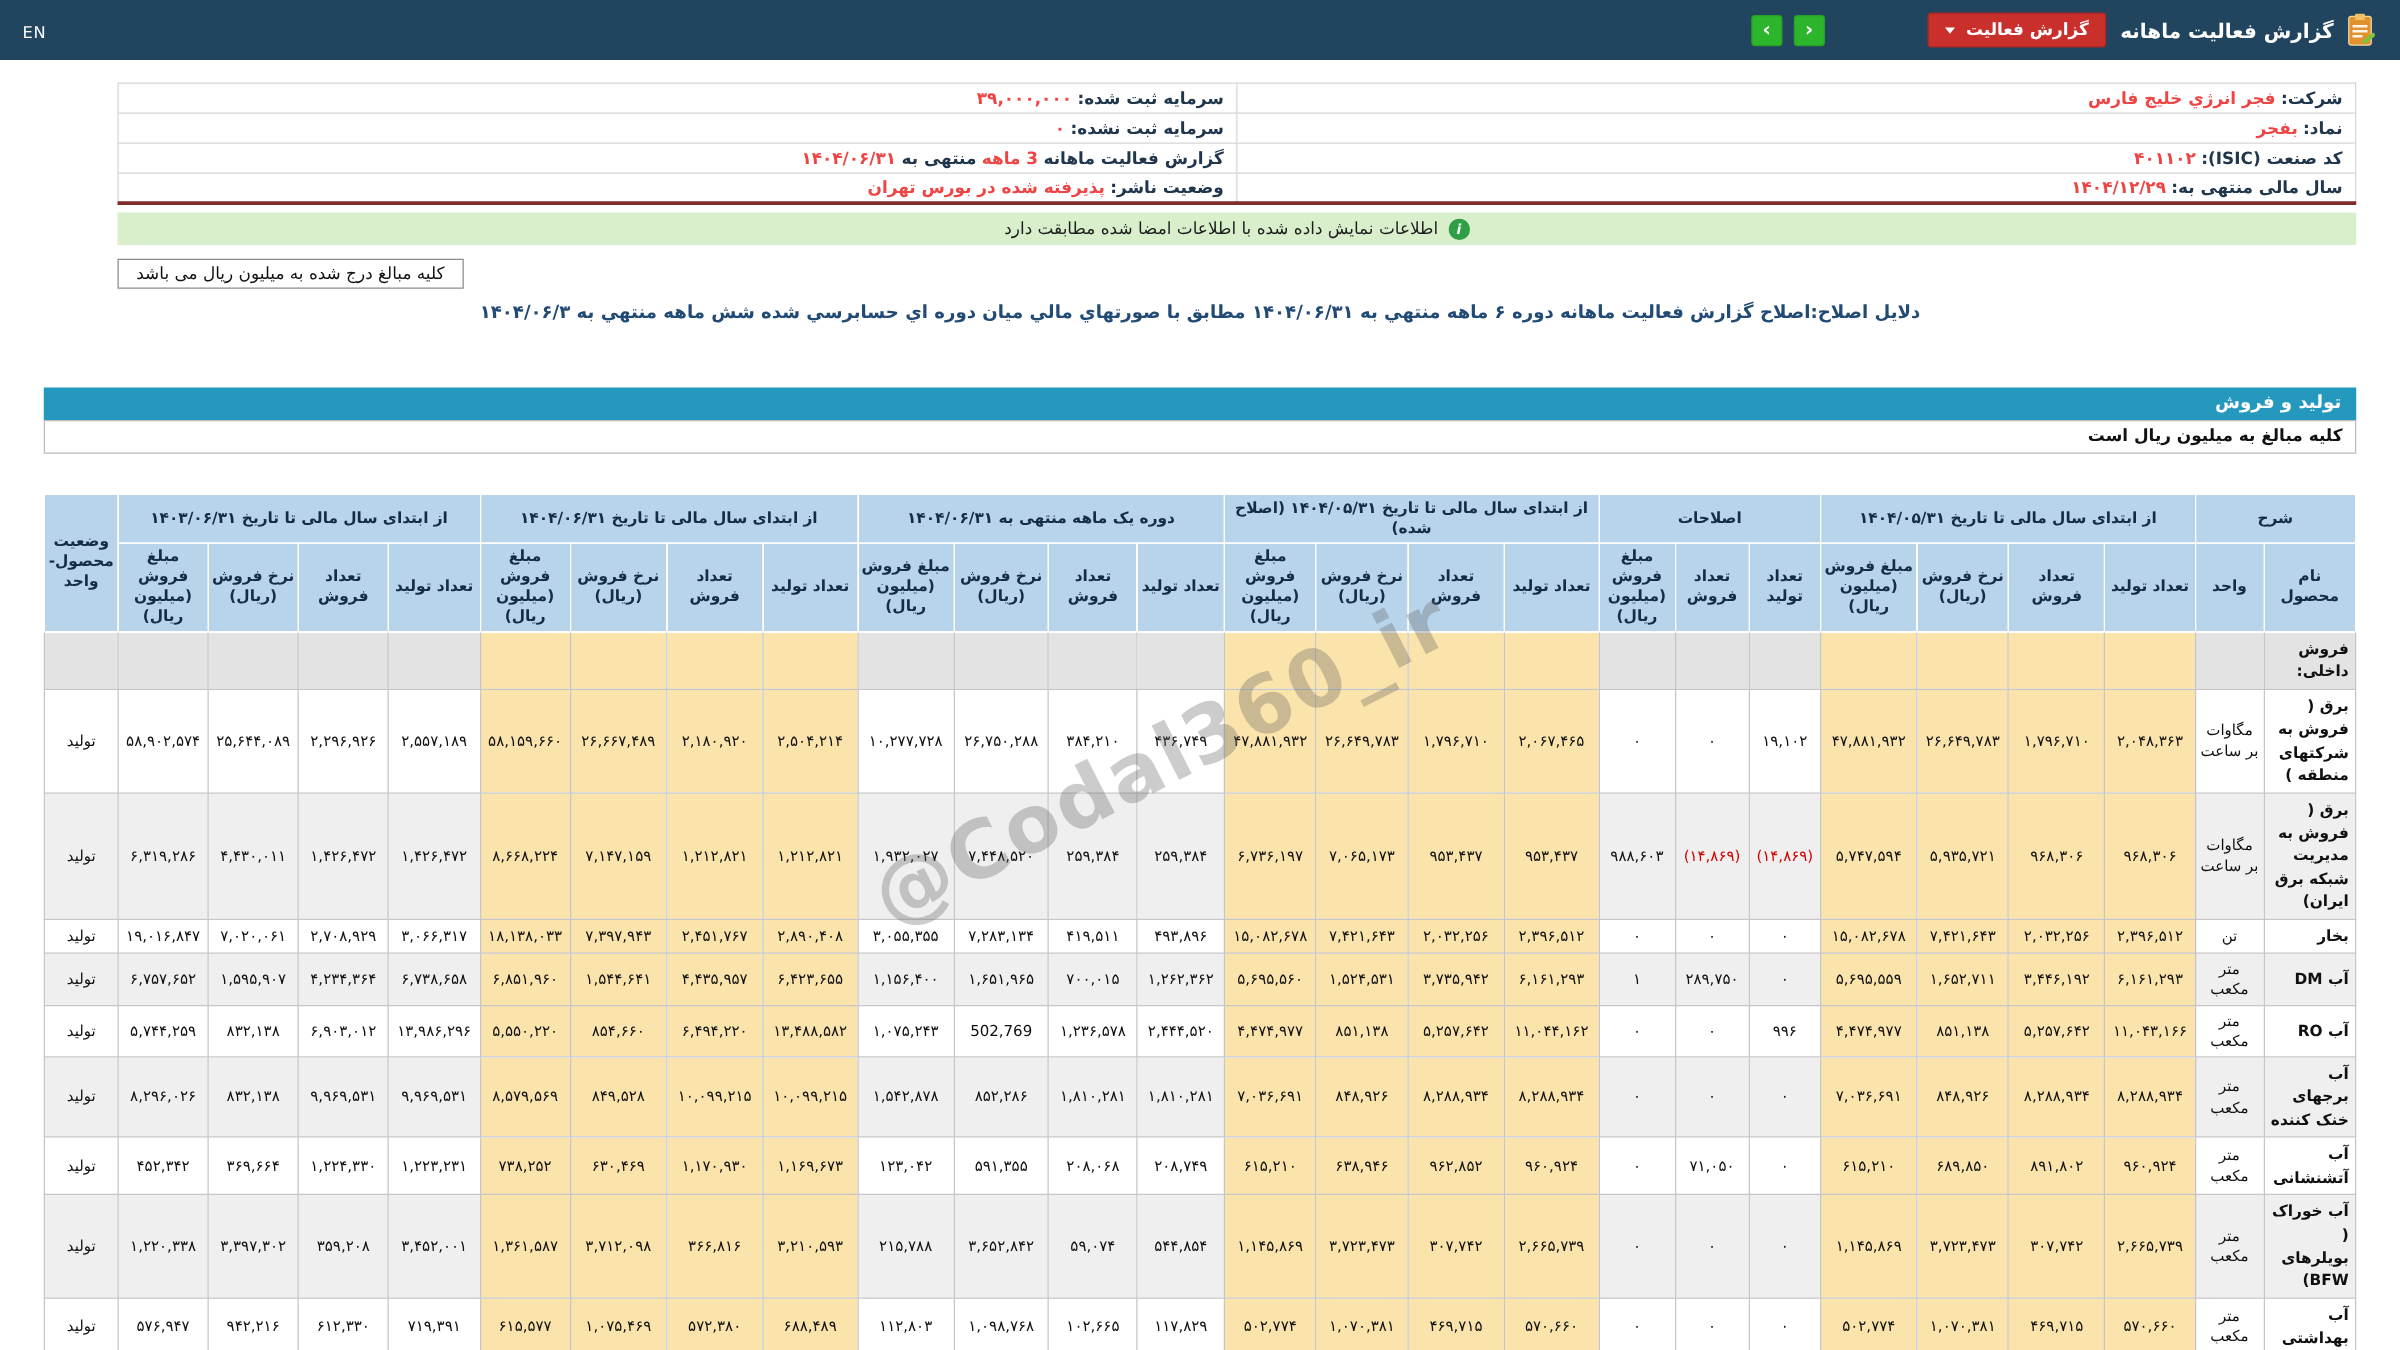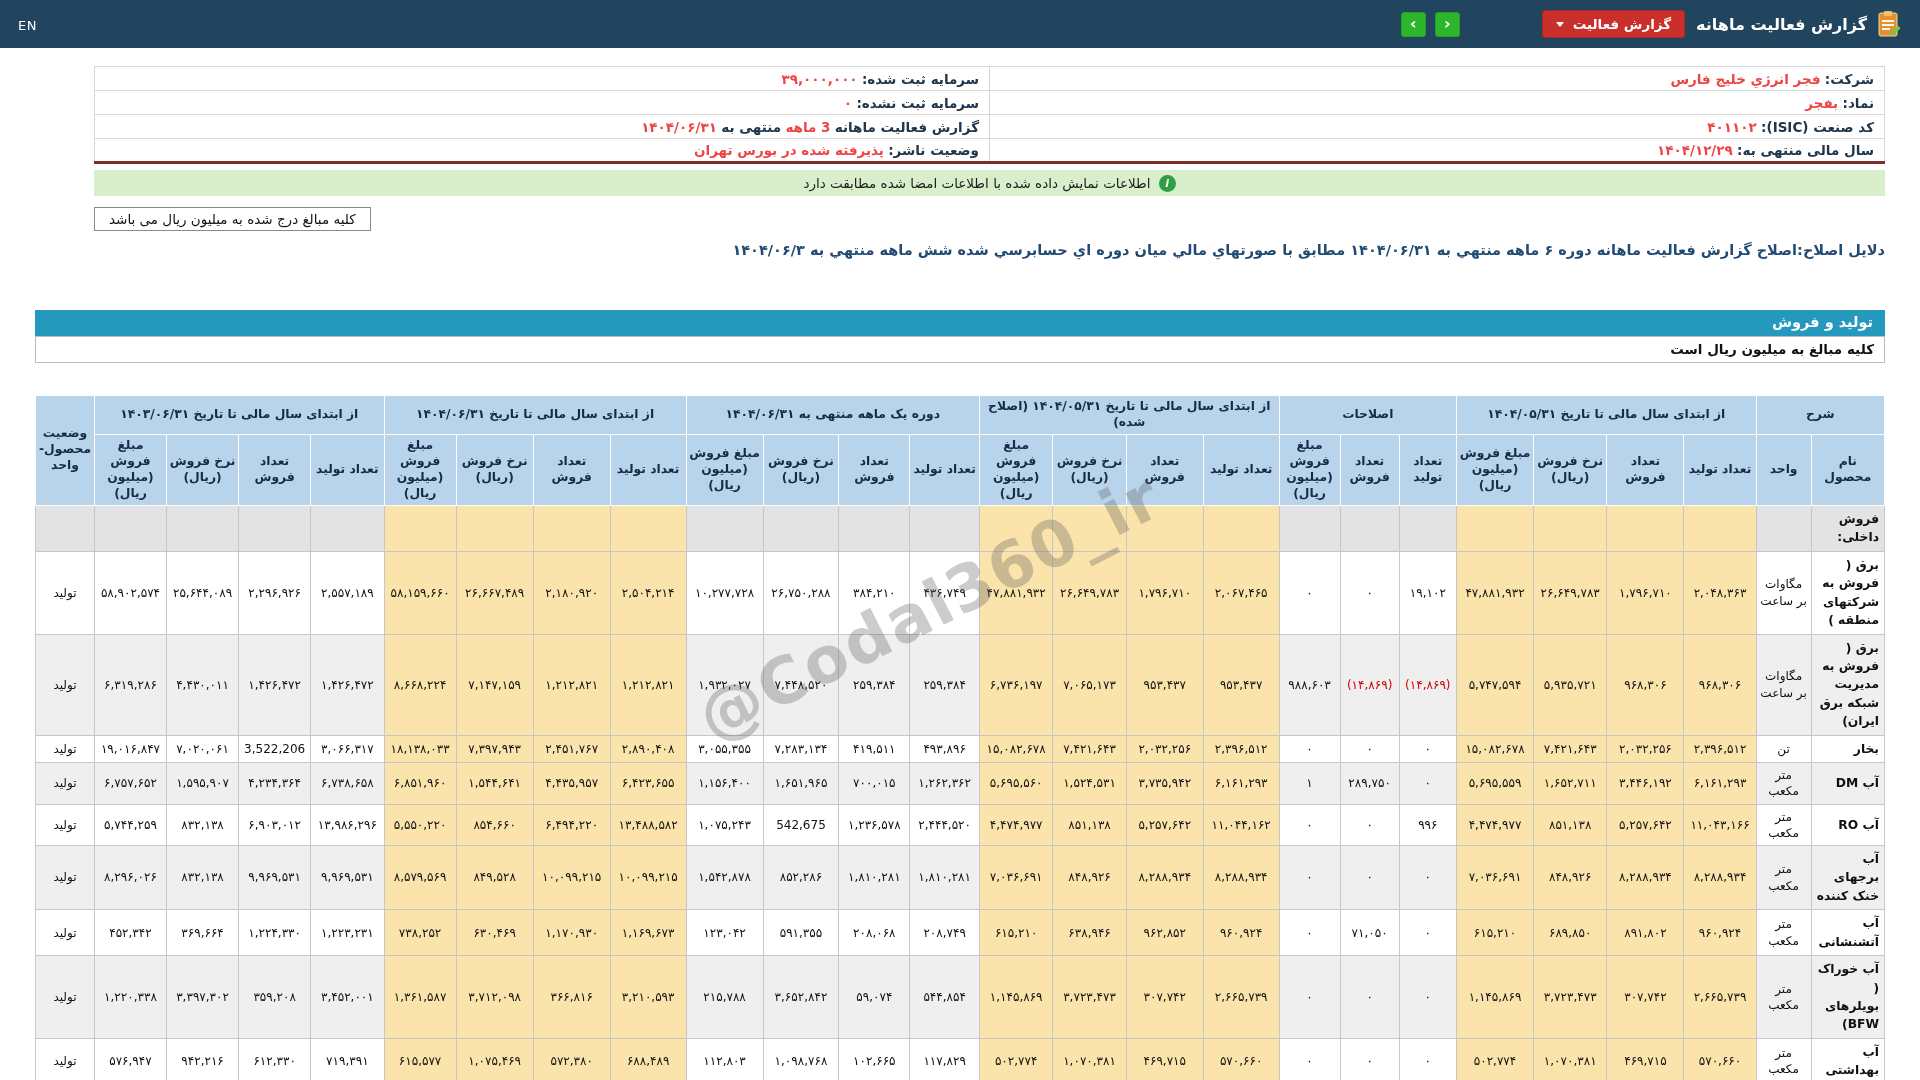--- a/index.html
+++ b/index.html
@@ -43,21 +43,21 @@
     font-size:11px;font-weight:bold;font-style:italic;display:inline-flex;
     align-items:center;justify-content:center}
 
   .amounts-box{margin-top:11px;width:fit-content;margin-right:0;margin-left:auto;
     border:1px solid #8a8a8a;background:#fff;padding:3px 14px;font-size:13.5px;color:#111}
   
   .inset .amounts-box{margin-right:auto;margin-left:0}
 
   .corr-note{margin:14px 0 0;text-align:center;font-size:14.5px;color:#214a74;font-weight:bold}
   .here-link{color:#1f63c4;text-decoration:none;font-weight:bold;cursor:pointer;margin:0 3px}
-  .corr-reason{margin:11px 0 0;text-align:right;font-size:14.5px;color:#214a74;font-weight:bold}
+  .corr-reason{margin:11px 0 0;text-align:center;font-size:14.5px;color:#214a74;font-weight:bold}
 
   
   .section-bar{margin-top:52px;background:#2599bd;color:#fff;font-size:14.5px;
     font-weight:bold;padding:4px 12px;height:26px}
   .units-note{border:1px solid #bdbdbd;background:#fff;font-weight:bold;
     font-size:13.5px;padding:4px 10px;color:#111;height:27px}
 
   
   .prod-table{margin-top:32px;width:100%;border-collapse:collapse;table-layout:fixed;
     border:1px solid #bdbdbd}
@@ -319,21 +319,21 @@
             <td class="num yellow">۱۵,۰۸۲,۶۷۸</td>
             <td class="num">۴۹۳,۸۹۶</td>
             <td class="num">۴۱۹,۵۱۱</td>
             <td class="num">۷,۲۸۳,۱۳۴</td>
             <td class="num">۳,۰۵۵,۳۵۵</td>
             <td class="num yellow">۲,۸۹۰,۴۰۸</td>
             <td class="num yellow">۲,۴۵۱,۷۶۷</td>
             <td class="num yellow">۷,۳۹۷,۹۴۳</td>
             <td class="num yellow">۱۸,۱۳۸,۰۳۳</td>
             <td class="num">۳,۰۶۶,۳۱۷</td>
-            <td class="num">3,522,206</td>
+            <td class="num">۲,۷۰۸,۹۲۹</td>
             <td class="num">۷,۰۲۰,۰۶۱</td>
             <td class="num">۱۹,۰۱۶,۸۴۷</td>
             <td class="status">تولید</td>
           </tr>
           <tr class="alt">
             <td class="name">آب DM</td>
             <td class="unit">متر مکعب</td>
             <td class="num yellow">۶,۱۶۱,۲۹۳</td>
             <td class="num yellow">۳,۴۴۶,۱۹۲</td>
             <td class="num yellow">۱,۶۵۲,۷۱۱</td>
@@ -368,21 +368,21 @@
             <td class="num yellow">۴,۴۷۴,۹۷۷</td>
             <td class="num">۹۹۶</td>
             <td class="num">۰</td>
             <td class="num">۰</td>
             <td class="num yellow">۱۱,۰۴۴,۱۶۲</td>
             <td class="num yellow">۵,۲۵۷,۶۴۲</td>
             <td class="num yellow">۸۵۱,۱۳۸</td>
             <td class="num yellow">۴,۴۷۴,۹۷۷</td>
             <td class="num">۲,۴۴۴,۵۲۰</td>
             <td class="num">۱,۲۳۶,۵۷۸</td>
-            <td class="num">542,675</td>
+            <td class="num">502,769</td>
             <td class="num">۱,۰۷۵,۲۴۳</td>
             <td class="num yellow">۱۳,۴۸۸,۵۸۲</td>
             <td class="num yellow">۶,۴۹۴,۲۲۰</td>
             <td class="num yellow">۸۵۴,۶۶۰</td>
             <td class="num yellow">۵,۵۵۰,۲۲۰</td>
             <td class="num">۱۳,۹۸۶,۲۹۶</td>
             <td class="num">۶,۹۰۳,۰۱۲</td>
             <td class="num">۸۳۲,۱۳۸</td>
             <td class="num">۵,۷۴۴,۲۵۹</td>
             <td class="status">تولید</td>

